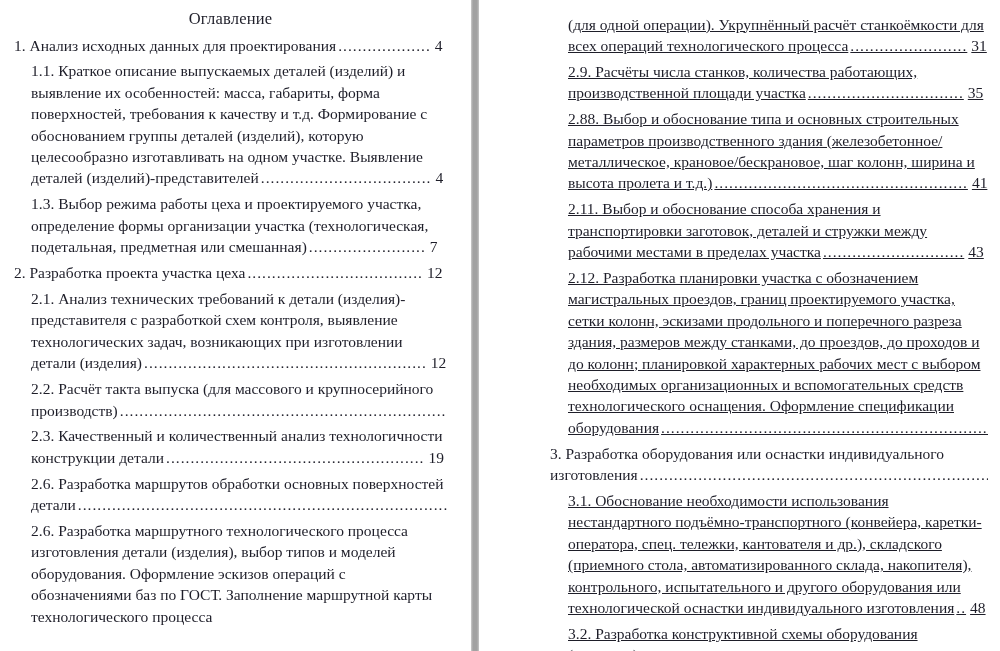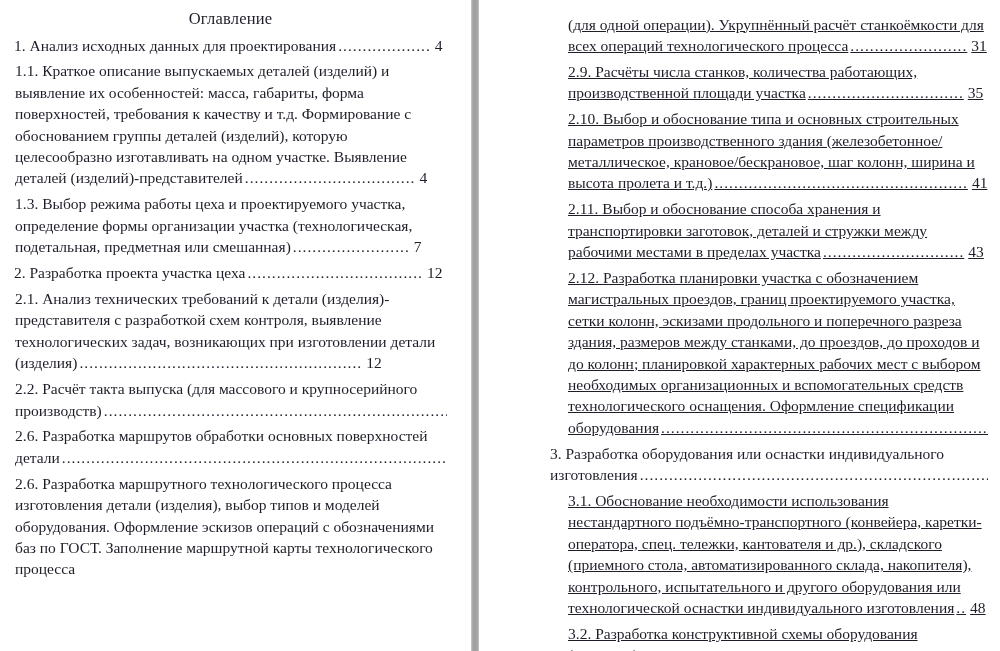--- a/index.html
+++ b/index.html
@@ -33,21 +33,21 @@
     letter-spacing: 0.2px;
   }
   p.entry {
     margin: 4.5px 0 0 0;
     font-size: 15.5px;
     line-height: 21.4px;
     text-align: left;
     overflow: hidden;
   }
   p.entry.lvl1 { margin-left: 0; }
-  p.entry.lvl2 { margin-left: 1px; }
+  p.entry.lvl2 { margin-left: 17px; }
   #right-page p.entry.lvl2 { margin-left: 18px; text-decoration: underline; }
   span.leader {
     padding-left: 2px;
     letter-spacing: 1px;
     white-space: nowrap;
   }
   span.num { padding-left: 4px; }
 </style>
 </head>
 <body>
@@ -55,34 +55,35 @@
 <div class="page" id="left-page">
   <div class="page-inner">
     <h1 class="toc-title">Оглавление</h1>
     <div id="left-entries">
         <p class="entry lvl1"><span>1. Анализ исходных данных для проектирования</span><span class="leader">...................</span><span class="num">4</span></p>
         <p class="entry lvl2"><span>1.1. Краткое описание выпускаемых деталей (изделий) и выявление их особенностей: масса, габариты, форма поверхностей, требования к качеству и т.д. Формирование с обоснованием группы деталей (изделий), которую целесообразно изготавливать на одном участке. Выявление деталей (изделий)-представителей</span><span class="leader">...................................</span><span class="num">4</span></p>
         <p class="entry lvl2"><span>1.3. Выбор режима работы цеха и проектируемого участка, определение формы организации участка (технологическая, подетальная, предметная или смешанная)</span><span class="leader">........................</span><span class="num">7</span></p>
         <p class="entry lvl1"><span>2. Разработка проекта участка цеха</span><span class="leader">....................................</span><span class="num">12</span></p>
         <p class="entry lvl2"><span>2.1. Анализ технических требований к детали (изделия)-представителя с разработкой схем контроля, выявление технологических задач, возникающих при изготовлении детали (изделия)</span><span class="leader">..........................................................</span><span class="num">12</span></p>
         <p class="entry lvl2"><span>2.2. Расчёт такта выпуска (для массового и крупносерийного производств)</span><span class="leader">............................................................................................................................................................................................................................................................................................................</span></p>
+        <p class="entry lvl2"><span>2.3. Качественный и количественный анализ технологичности конструкции детали</span><span class="leader">.....................................................</span><span class="num">19</span></p>
         <p class="entry lvl2"><span>2.6. Разработка маршрутов обработки основных поверхностей детали</span><span class="leader">............................................................................................................................................................................................................................................................................................................</span></p>
         <p class="entry lvl2"><span>2.6. Разработка маршрутного технологического процесса изготовления детали (изделия), выбор типов и моделей оборудования. Оформление эскизов операций с обозначениями баз по ГОСТ. Заполнение маршрутной карты технологического процесса</span></p>
       </div>
   </div>
 </div>
 
 <div class="divider"></div>
 
 <div class="page" id="right-page">
   <div class="page-inner">
     <div id="right-entries">
         <p class="entry lvl2"><span>(для одной операции). Укрупнённый расчёт станкоёмкости для всех операций технологического процесса</span><span class="leader">........................</span><span class="num">31</span></p>
         <p class="entry lvl2"><span>2.9. Расчёты числа станков, количества работающих, производственной площади участка</span><span class="leader">................................</span><span class="num">35</span></p>
-        <p class="entry lvl2"><span>2.10. Выбор и обоснование типа и основных строительных параметров производственного здания (железобетонное/металлическое, крановое/бескрановое, шаг колонн, ширина и высота пролета и т.д.)</span><span class="leader">....................................................</span><span class="num">41</span></p>
+        <p class="entry lvl2"><span>2.88. Выбор и обоснование типа и основных строительных параметров производственного здания (железобетонное/металлическое, крановое/бескрановое, шаг колонн, ширина и высота пролета и т.д.)</span><span class="leader">....................................................</span><span class="num">41</span></p>
         <p class="entry lvl2"><span>2.11. Выбор и обоснование способа хранения и транспортировки заготовок, деталей и стружки между рабочими местами в пределах участка</span><span class="leader">.............................</span><span class="num">43</span></p>
         <p class="entry lvl2"><span>2.12. Разработка планировки участка с обозначением магистральных проездов, границ проектируемого участка, сетки колонн, эскизами продольного и поперечного разреза здания, размеров между станками, до проездов, до проходов и до колонн; планировкой характерных рабочих мест с выбором необходимых организационных и вспомогательных средств технологического оснащения. Оформление спецификации оборудования</span><span class="leader">............................................................................................................................................................................................................................................................................................................</span></p>
         <p class="entry lvl1"><span>3. Разработка оборудования или оснастки индивидуального изготовления</span><span class="leader">............................................................................................................................................................................................................................................................................................................</span></p>
         <p class="entry lvl2"><span>3.1. Обоснование необходимости использования нестандартного подъёмно-транспортного (конвейера, каретки-оператора, спец. тележки, кантователя и др.), складского (приемного стола, автоматизированного склада, накопителя), контрольного, испытательного и другого оборудования или технологической оснастки индивидуального изготовления</span><span class="leader">..</span><span class="num">48</span></p>
         <p class="entry lvl2"><span>3.2. Разработка конструктивной схемы оборудования (оснастки)</span><span class="leader">............................................................................................................................................................................................................................................................................................................</span></p>
       </div>
   </div>
 </div>
 
 </body></html>

